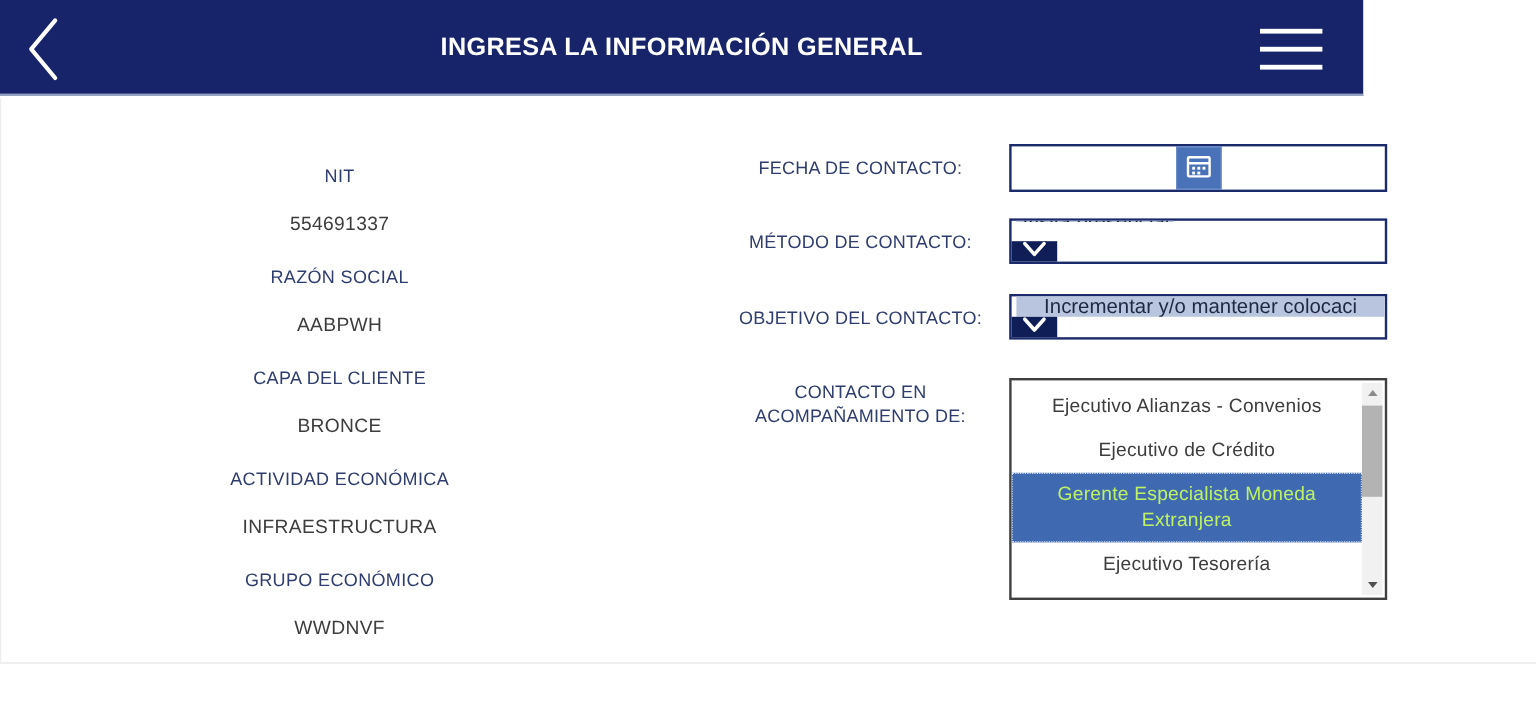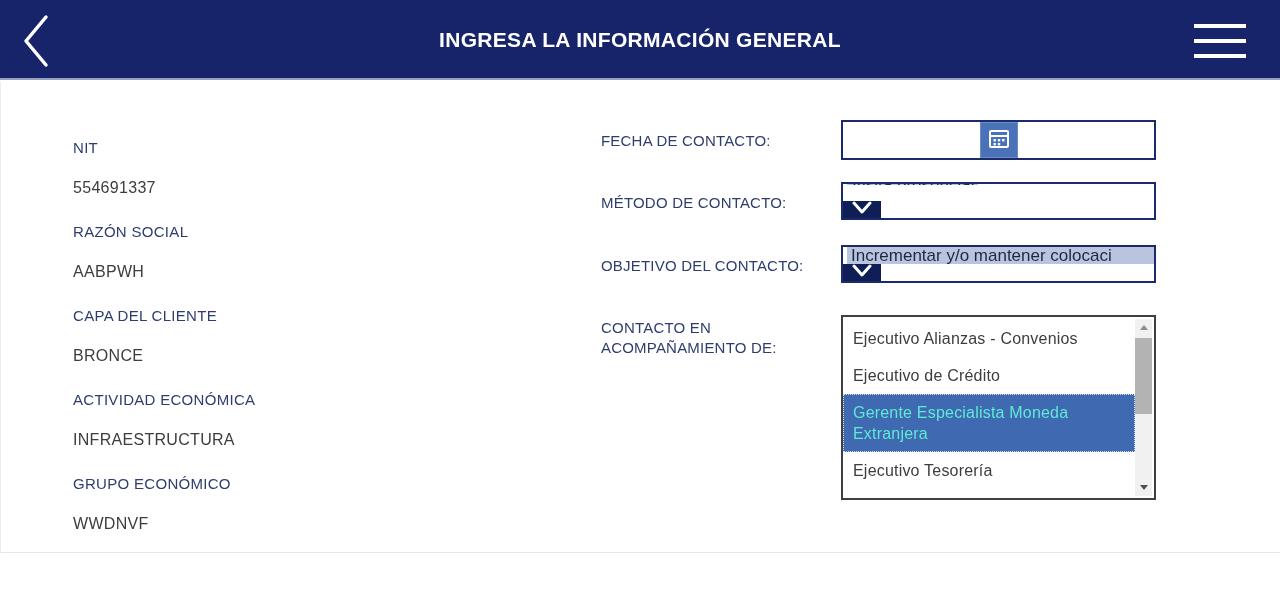--- a/index.html
+++ b/index.html
@@ -1,42 +1,42 @@
 <!DOCTYPE html>
 <html><head>
 <meta charset="utf-8">
 <style>
   * { box-sizing: border-box; margin: 0; padding: 0; }
   html, body { width: 1280px; height: 593px; background: #ffffff; overflow: hidden; }
   body { font-family: "Liberation Sans", sans-serif; position: relative; }
 
   
   .header {
-    position: absolute; top: 0; left: 0; width: 1280px; height: 80px;
+    position: absolute; top: 0; left: 0; width: 1136px; height: 80px;
     background: #17246a; border-bottom: 2px solid #97a1c1;
   }
   .back-btn {
     position: absolute; left: 18px; top: 13px; width: 38px; height: 56px;
     background: transparent; border: none; cursor: pointer; padding: 0;
   }
   .header-title {
     position: absolute; left: 0; right: 0; top: 28px; text-align: center;
     color: #ffffff; font-size: 21px; font-weight: 600; letter-spacing: 0.3px;
   }
   .hamburger {
     position: absolute; right: 34px; top: 24px; width: 52px; height: 34px;
     background: transparent; border: none; cursor: pointer; padding: 0;
     display: flex; flex-direction: column; justify-content: space-between;
   }
   .hamburger .bar { width: 52px; height: 4px; background: #ffffff; }
 
   
   .content {
     position: absolute; top: 82px; left: 0; width: 1280px; height: 471px;
-    background: #ffffff; border-bottom: 1px solid #e7e7e7; border-left: 1px solid #ededed;
+    background: #ffffff; border-bottom: 1px solid #e7e7e7; border-left: 1px solid #ededed; text-align: center;
   }
 
   
   .info-col { position: absolute; left: 72px; top: 56px; width: 420px; }
   .info-label {
     color: #2e3d6e; font-size: 15px; letter-spacing: 0.3px;
     margin-bottom: 21px; line-height: 19px;
   }
   .info-value {
     color: #3d3d3d; font-size: 16px; letter-spacing: 0.3px;
@@ -94,21 +94,21 @@
   
   .listbox {
     top: 233px; height: 185px; border: 2px solid #404040; overflow: hidden;
   }
   .options { position: absolute; left: 0; top: 3px; right: 19px; }
   .option {
     padding: 8px 10px; font-size: 16px; color: #3d3d3d; line-height: 21px;
     cursor: pointer; letter-spacing: 0.2px;
   }
   .option.selected {
-    background: #3f6ab2; color: #5eead4;
+    background: #3f6ab2; color: #bef264;
     outline: 1px dotted #d7e0f2; outline-offset: -1px;
   }
 
   
   .scrollbar {
     position: absolute; top: 2px; right: 2px; bottom: 2px; width: 17px;
     background: #f1f1f1;
   }
   .scroll-arrow {
     position: absolute; left: 0; width: 17px; height: 17px;

